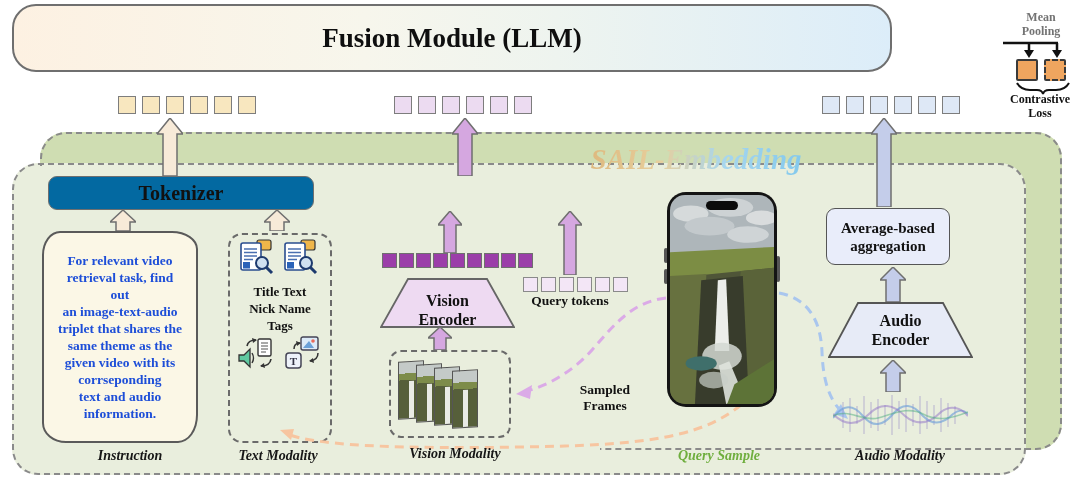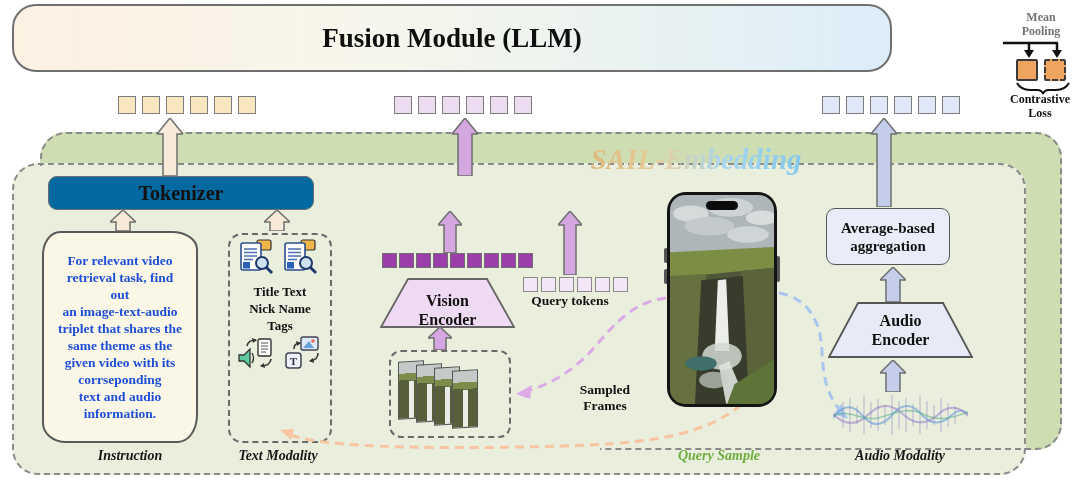--- a/index.html
+++ b/index.html
@@ -308,16 +308,17 @@
   </svg>
   <svg class="abs" style="left:833px;top:392px;" width="135" height="46">
     <path d="M10,10 V36 M17,6 V40 M24,14 V32 M31,4 V42 M38,10 V36 M45,7 V39 M52,13 V33 M59,3 V43 M66,9 V37 M73,6 V40 M80,12 V34 M87,4 V42 M94,9 V37 M101,13 V33 M108,6 V40 M115,11 V35 M122,14 V32" stroke="#978cc9" stroke-width="2" opacity="0.3"></path>
     <path d="M0,26 C10,12 20,12 30,24 C40,36 50,34 60,22 C70,10 80,12 90,24 C100,34 110,32 120,22 C127,17 131,18 135,22" stroke="#6f9fd8" stroke-width="2" fill="none" opacity="0.65"></path>
     <path d="M0,22 C12,34 24,34 36,22 C48,10 60,12 72,24 C84,34 96,32 108,20 C118,12 128,16 135,24" stroke="#8f6fc8" stroke-width="2" fill="none" opacity="0.5"></path>
     <path d="M0,24 C15,16 30,30 45,26 C60,22 75,14 90,22 C105,30 120,26 135,20" stroke="#4fae7f" stroke-width="1.6" fill="none" opacity="0.5"></path>
   </svg>
 
   <div class="abs sec-label" style="left:60px;top:448px;width:140px;">Instruction</div>
   <div class="abs sec-label" style="left:208px;top:448px;width:140px;">Text Modality</div>
+  <div class="abs sec-label" style="left:385px;top:446px;width:140px;">Vision Modality</div>
   <div class="abs sec-label green" style="left:649px;top:448px;width:140px;">Query Sample</div>
   <div class="abs sec-label" style="left:830px;top:448px;width:140px;">Audio Modality</div>
 
 </div>
 
 </body></html>

